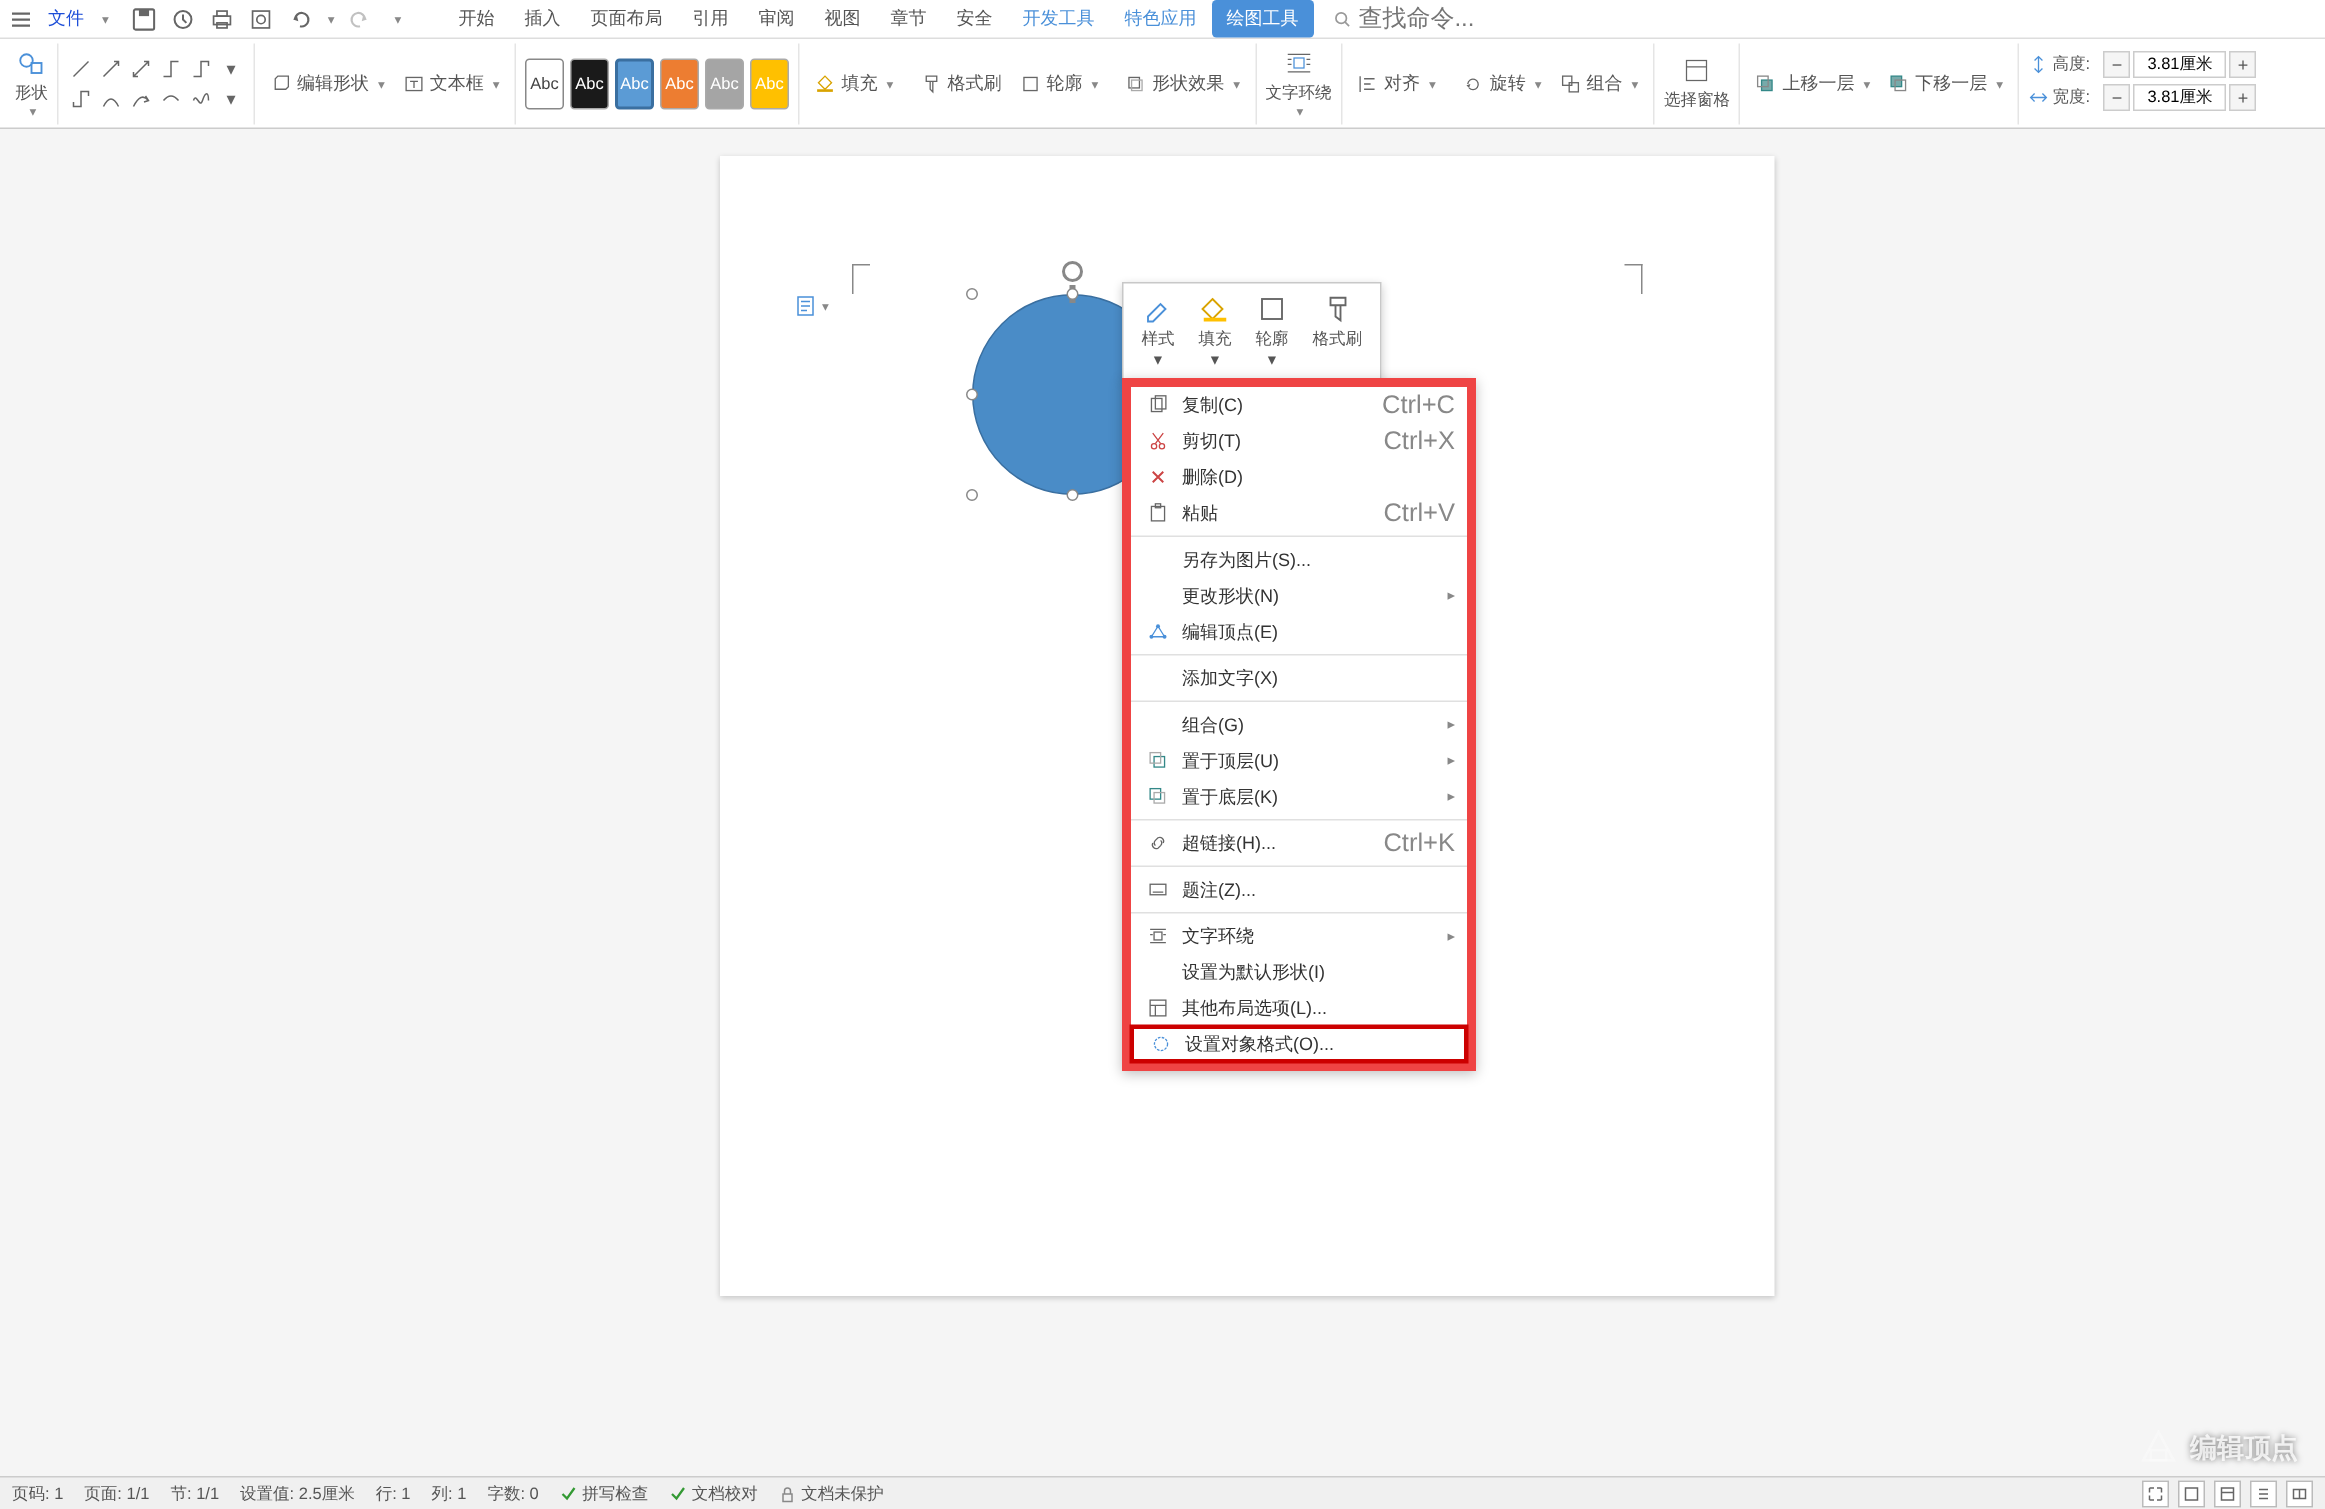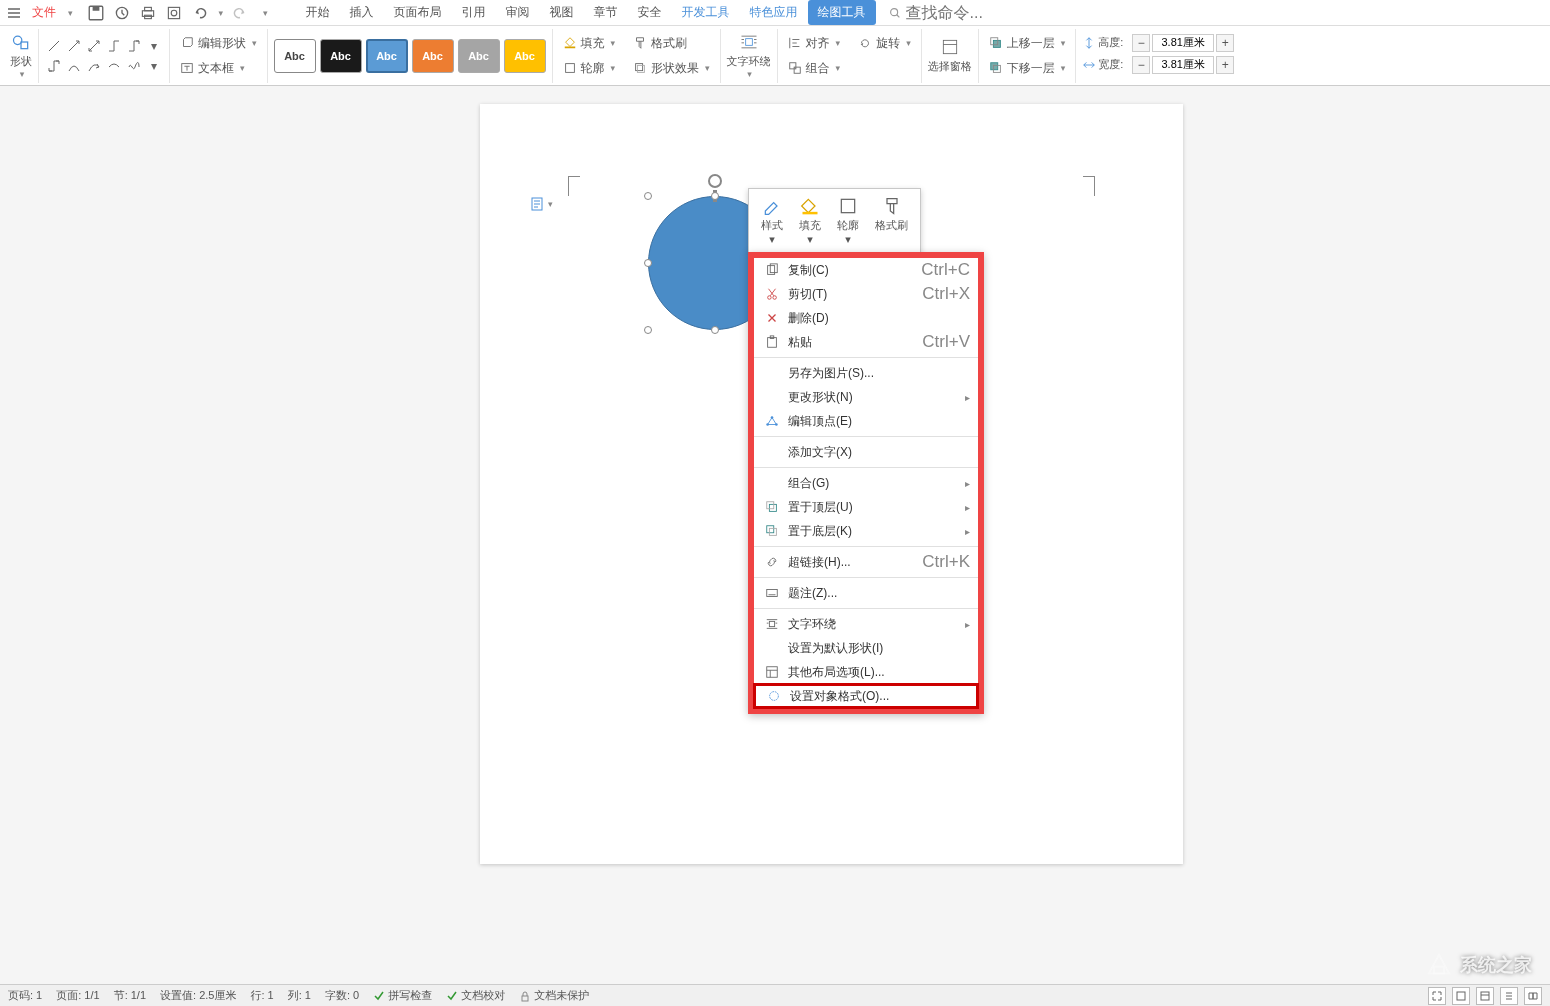--- a/index.html
+++ b/index.html
@@ -2,43 +2,43 @@
 <html><head>
 <meta charset="utf-8">
 <style>
 * { margin: 0; padding: 0; box-sizing: border-box; font-family: "Microsoft YaHei", Arial, sans-serif; }
 body { background: #fff; font-size: 12px; color: #333; overflow: hidden; }
 
 
 .top-menu { height: 26px; display: flex; align-items: center; background: #fff; border-bottom: 1px solid #ddd; }
 .menu-left { display: flex; align-items: center; gap: 4px; padding: 0 6px; }
 .menu-icon { width: 16px; height: 16px; display: inline-flex; align-items: center; justify-content: center; color: #555; }
-.file-label { color: #ef4444; padding: 0 6px; }
+.file-label { color: #1d4ed8; padding: 0 6px; }
 .qat { display: flex; align-items: center; gap: 8px; padding: 0 8px; }
 .qat-item { width: 18px; height: 18px; display: inline-flex; align-items: center; justify-content: center; color: #555; cursor: pointer; }
 .tabs { display: flex; align-items: center; margin-left: 20px; }
 .tab { padding: 4px 10px; color: #555; cursor: pointer; font-size: 12px; }
 .tab.active { background: #4a90d9; color: #fff; border-radius: 3px; }
 .tab.link { color: #4a90d9; }
 .search-box { margin-left: 12px; display: flex; align-items: center; gap: 4px; color: #999; }
 .search-box input { border: none; outline: none; font-size: 16px; color: #be185d; width: 80px; }
 
 
 .ribbon { height: 60px; background: #fff; border-bottom: 1px solid #ccc; display: flex; align-items: center; padding: 0 4px; }
 .ribbon-group { display: flex; flex-direction: column; align-items: center; justify-content: center; padding: 0 6px; border-right: 1px solid #e5e5e5; height: 54px; }
 .ribbon-group.no-border { border-right: none; }
 .shape-btn { display: flex; flex-direction: column; align-items: center; font-size: 11px; color: #555; cursor: pointer; }
 .shape-icon { width: 20px; height: 20px; margin-bottom: 2px; }
 .line-grid { display: grid; grid-template-columns: repeat(6, 18px); grid-template-rows: repeat(2, 18px); gap: 2px; }
 .line-cell { width: 18px; height: 18px; display: flex; align-items: center; justify-content: center; color: #666; }
-.ribbon-stack { display: flex; flex-direction: column; gap: 4px; }
+.ribbon-stack { display: flex; flex-direction: row; gap: 4px; }
 .ribbon-row { display: flex; align-items: center; gap: 4px; font-size: 12px; color: #555; cursor: pointer; padding: 2px 4px; }
 .ribbon-row svg { width: 14px; height: 14px; }
 .style-gallery { display: flex; gap: 4px; align-items: center; }
-.style-swatch { width: 42px; height: 34px; border: 1px solid #aaa; border-radius: 3px; display: flex; align-items: center; justify-content: center; font-size: 11px; cursor: pointer; font-weight: bold; }
+.style-swatch { width: 26px; height: 34px; border: 1px solid #aaa; border-radius: 3px; display: flex; align-items: center; justify-content: center; font-size: 11px; cursor: pointer; }
 .dropdown-arrow { font-size: 9px; color: #888; margin-left: 2px; }
 .size-row { display: flex; align-items: center; gap: 2px; margin-bottom: 4px; }
 .size-label { font-size: 11px; color: #555; width: 32px; }
 .size-btn { width: 18px; height: 18px; border: 1px solid #ccc; background: #f5f5f5; display: flex; align-items: center; justify-content: center; cursor: pointer; font-size: 12px; color: #555; }
 .size-input { width: 62px; height: 18px; border: 1px solid #ccc; font-size: 11px; text-align: center; }
 
 
 .canvas-area { position: absolute; top: 86px; left: 0; right: 0; bottom: 22px; background: #f5f5f5; }
 .page { position: absolute; left: 480px; top: 18px; width: 703px; height: 760px; background: #fff; box-shadow: 0 1px 4px rgba(0,0,0,0.2); }
 .margin-mark { position: absolute; width: 12px; height: 20px; border-top: 1px solid #888; }
@@ -635,14 +635,14 @@
         </svg>
       </span>
   </div>
 </div>
 
 <div class="watermark">
   <svg viewBox="0 0 40 40">
       <path d="M8 30L20 8l12 22H8z" fill="none" stroke="#fff" stroke-width="2" opacity="0.6"></path>
       <rect x="14" y="22" width="12" height="8" fill="none" stroke="#fff" stroke-width="2" opacity="0.6"></rect>
     </svg>
-  <span>系统之家</span>
+  <span>编辑顶点</span>
 </div>
 
 </body></html>

